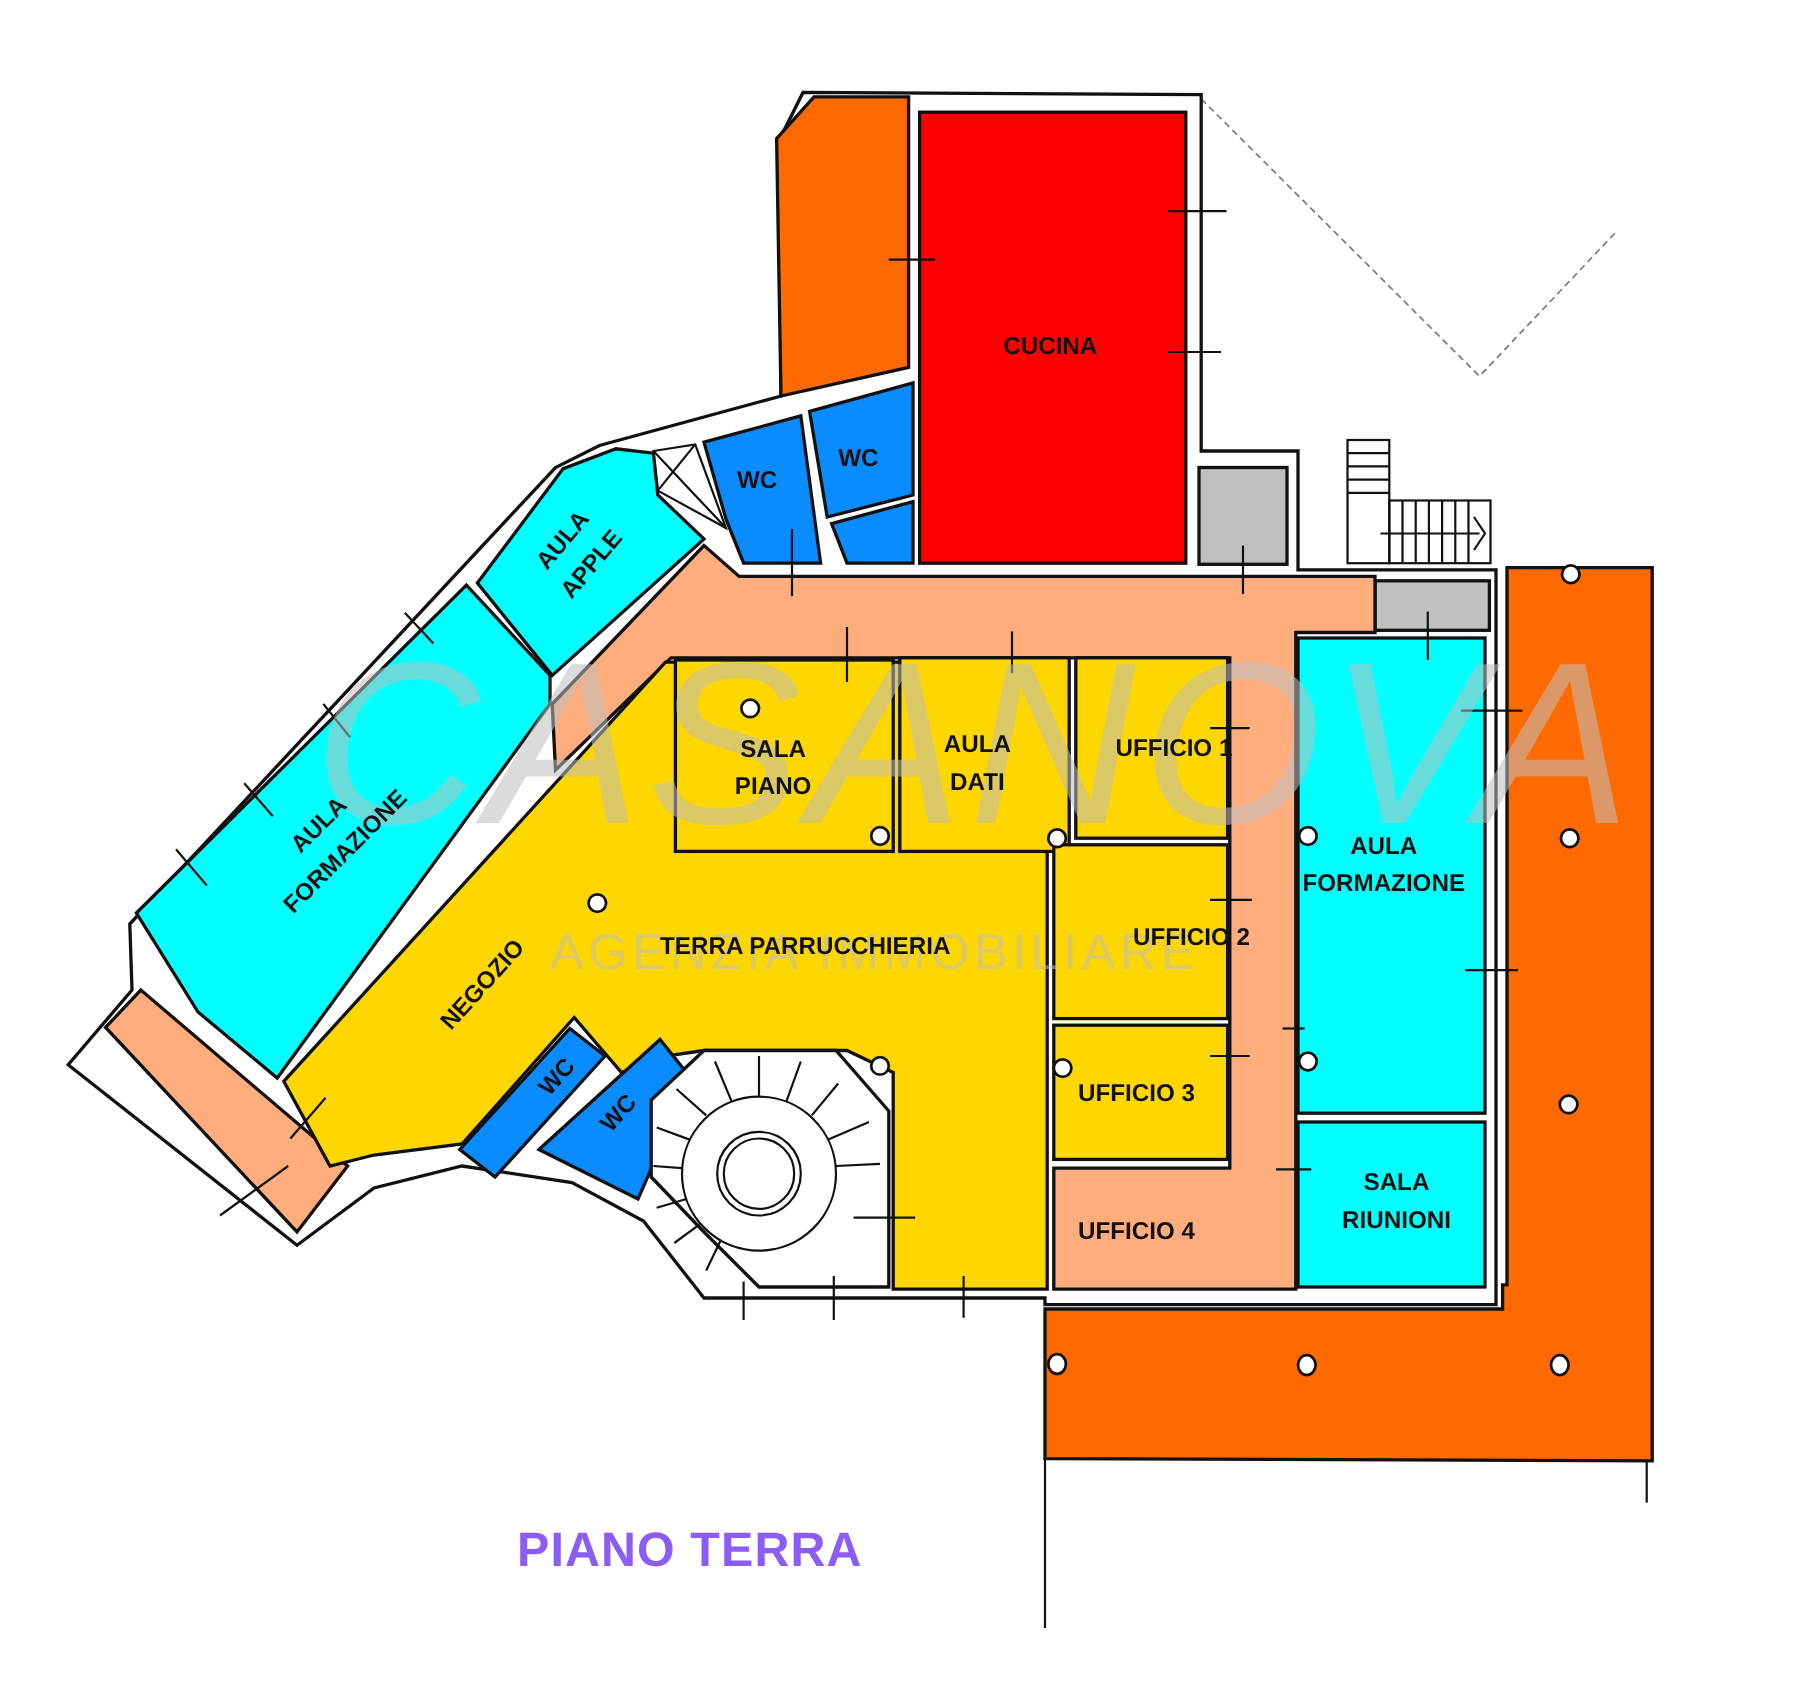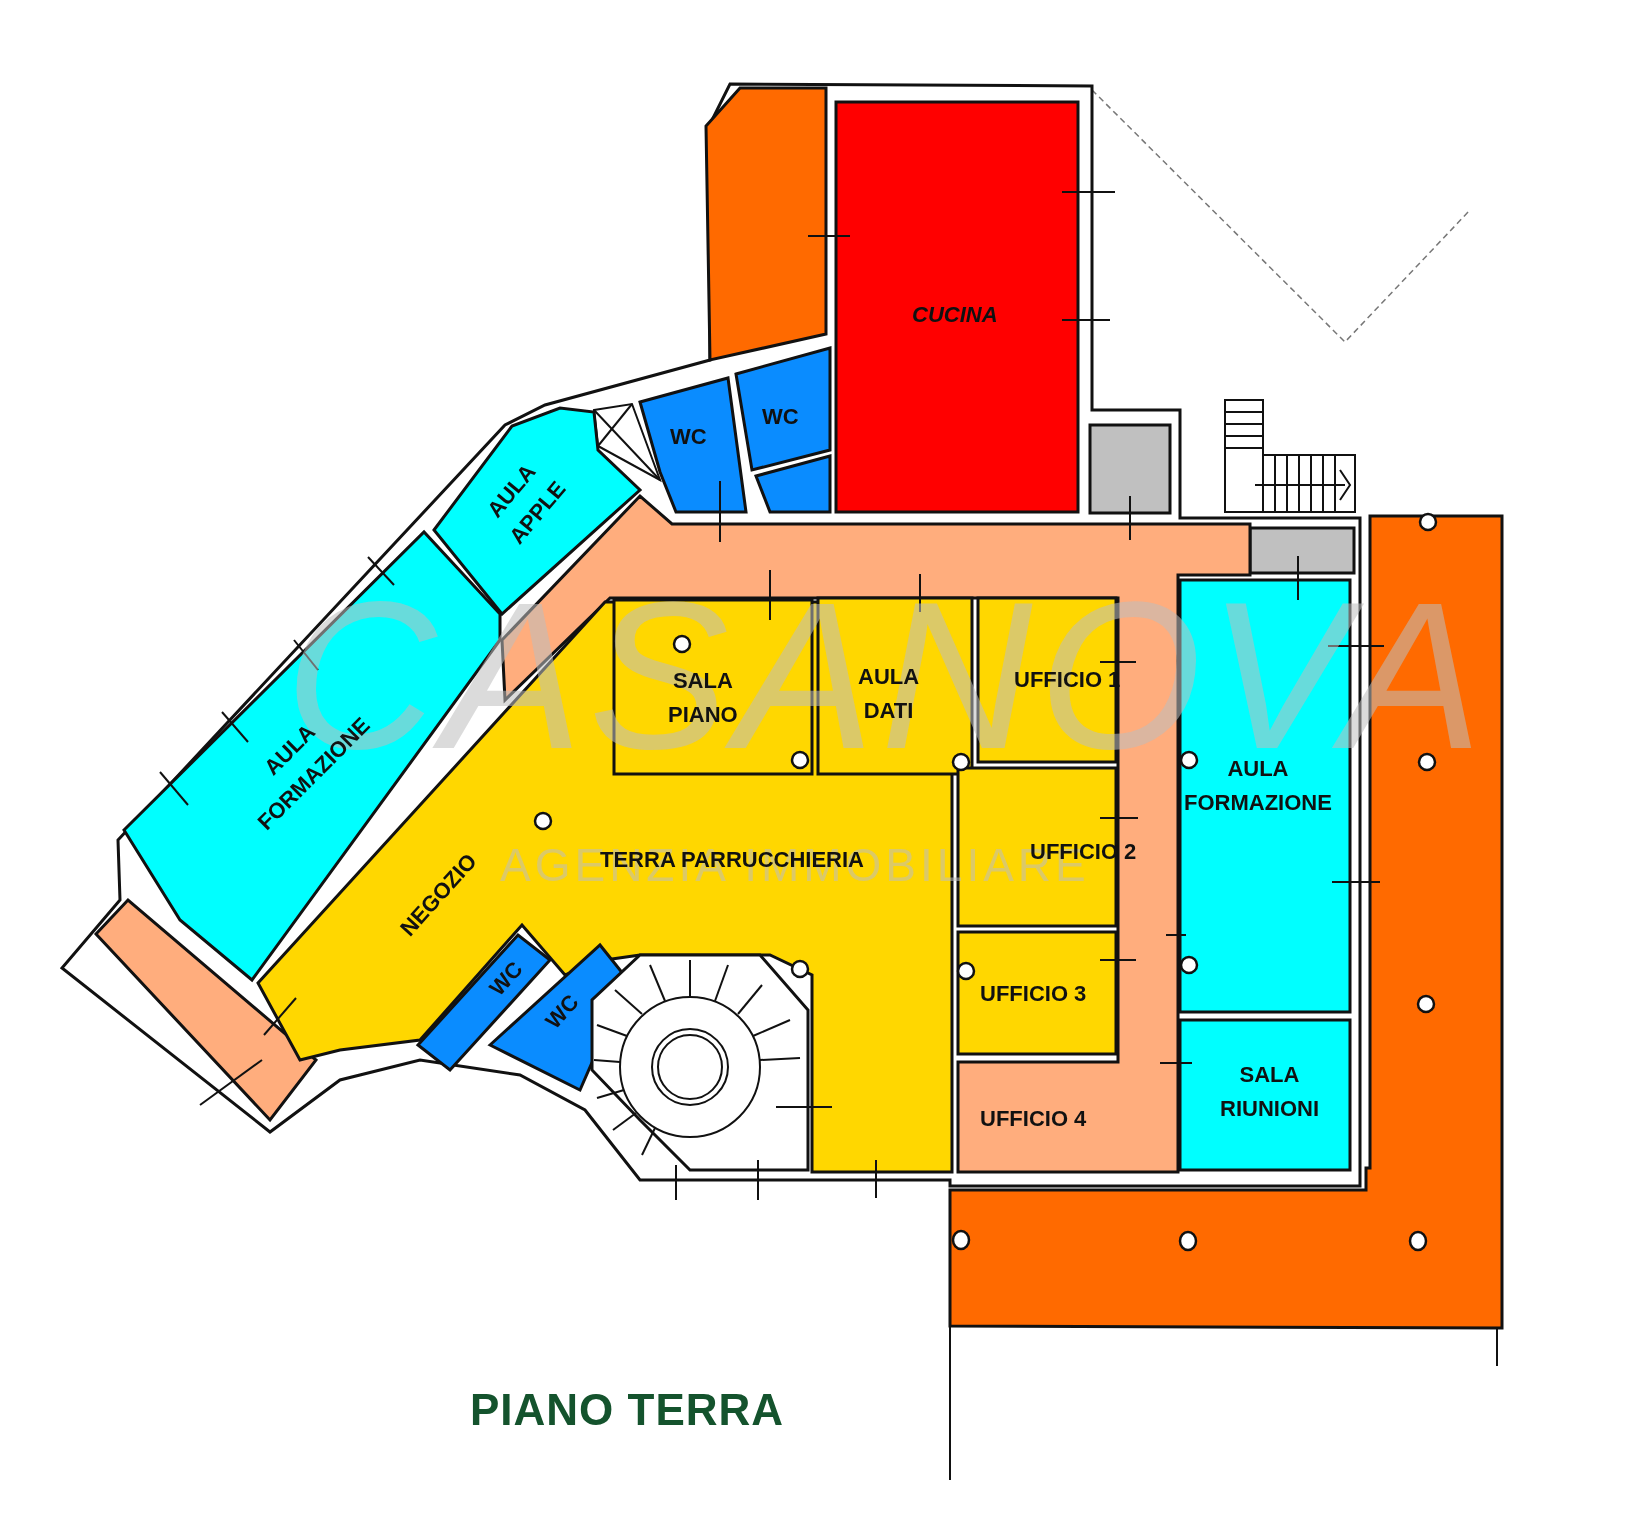--- a/index.html
+++ b/index.html
@@ -8,21 +8,21 @@
     .room { stroke: #111; stroke-width: 3; }
     .wall { fill: #ffffff; stroke: #111; stroke-width: 3; }
     .thin { fill: none; stroke: #111; stroke-width: 2; }
     .door { stroke: #111; stroke-width: 2; }
     .col { fill: #ffffff; stroke: #111; stroke-width: 2.5; }
     .dash { fill: none; stroke: #777; stroke-width: 1.5; stroke-dasharray: 6 4; }
     .lbl { position: absolute; font-family: "Liberation Sans", sans-serif; font-weight: bold; font-size: 22px; color: #111; text-align: center; line-height: 34px; white-space: nowrap; transform-origin: center center; }
     .wm { position: absolute; font-family: "Liberation Sans", sans-serif; color: rgba(190,190,190,0.55); white-space: nowrap; pointer-events: none; }
     .wm-big { left: 285px; top: 571px; font-size: 210px; letter-spacing: 6px; line-height: 210px; font-style: italic; }
     .wm-small { left: 500px; top: 840px; font-size: 46px; letter-spacing: 4px; line-height: 50px; }
-    .title { position: absolute; left: 470px; top: 1385px; font-size: 44px; font-weight: bold; color: #14532d; letter-spacing: 1px; }
+    .title { position: absolute; left: 470px; top: 1385px; font-size: 44px; font-weight: bold; color: #8b5cf6; letter-spacing: 1px; }
   </style>
 </head>
 <body>
 
 <svg class="plan" viewBox="0 0 1634 1536" xmlns="http://www.w3.org/2000/svg">
 
   <polyline class="dash" points="1092,90 1345,342 1470,210"></polyline>
 
   <polygon class="wall" points="730,84 1092,86 1092,410 1180,410 1180,518 1360,518 1360,1186 950,1186 950,1180 640,1180 585,1110 520,1075 420,1060 340,1080 270,1132 62,968 120,900 118,840 505,425 545,405 710,360 710,124"></polygon>
 
@@ -154,21 +154,21 @@
     <line x1="160" y1="772" x2="188" y2="805"></line>
     <line x1="222" y1="712" x2="248" y2="742"></line>
     <line x1="294" y1="640" x2="318" y2="670"></line>
     <line x1="368" y1="557" x2="394" y2="585"></line>
   </g>
 </svg>
 
 <div class="wm wm-big">CASANOVA</div>
 <div class="wm wm-small">AGENZIA IMMOBILIARE</div>
 
-<div class="lbl" style="left:912px; top:298px;font-style:italic;">CUCINA</div>
+<div class="lbl" style="left:912px; top:298px;">CUCINA</div>
 <div class="lbl" style="left:670px; top:420px;">WC</div>
 <div class="lbl" style="left:762px; top:400px;">WC</div>
 
 <div class="lbl" style="left:488px; top:468px; transform:rotate(-50deg);">
   <div>AULA</div>
   <div>APPLE</div>
 </div>
 
 <div class="lbl" style="left:228px; top:728px; transform:rotate(-45deg);">
   <div>AULA</div>

